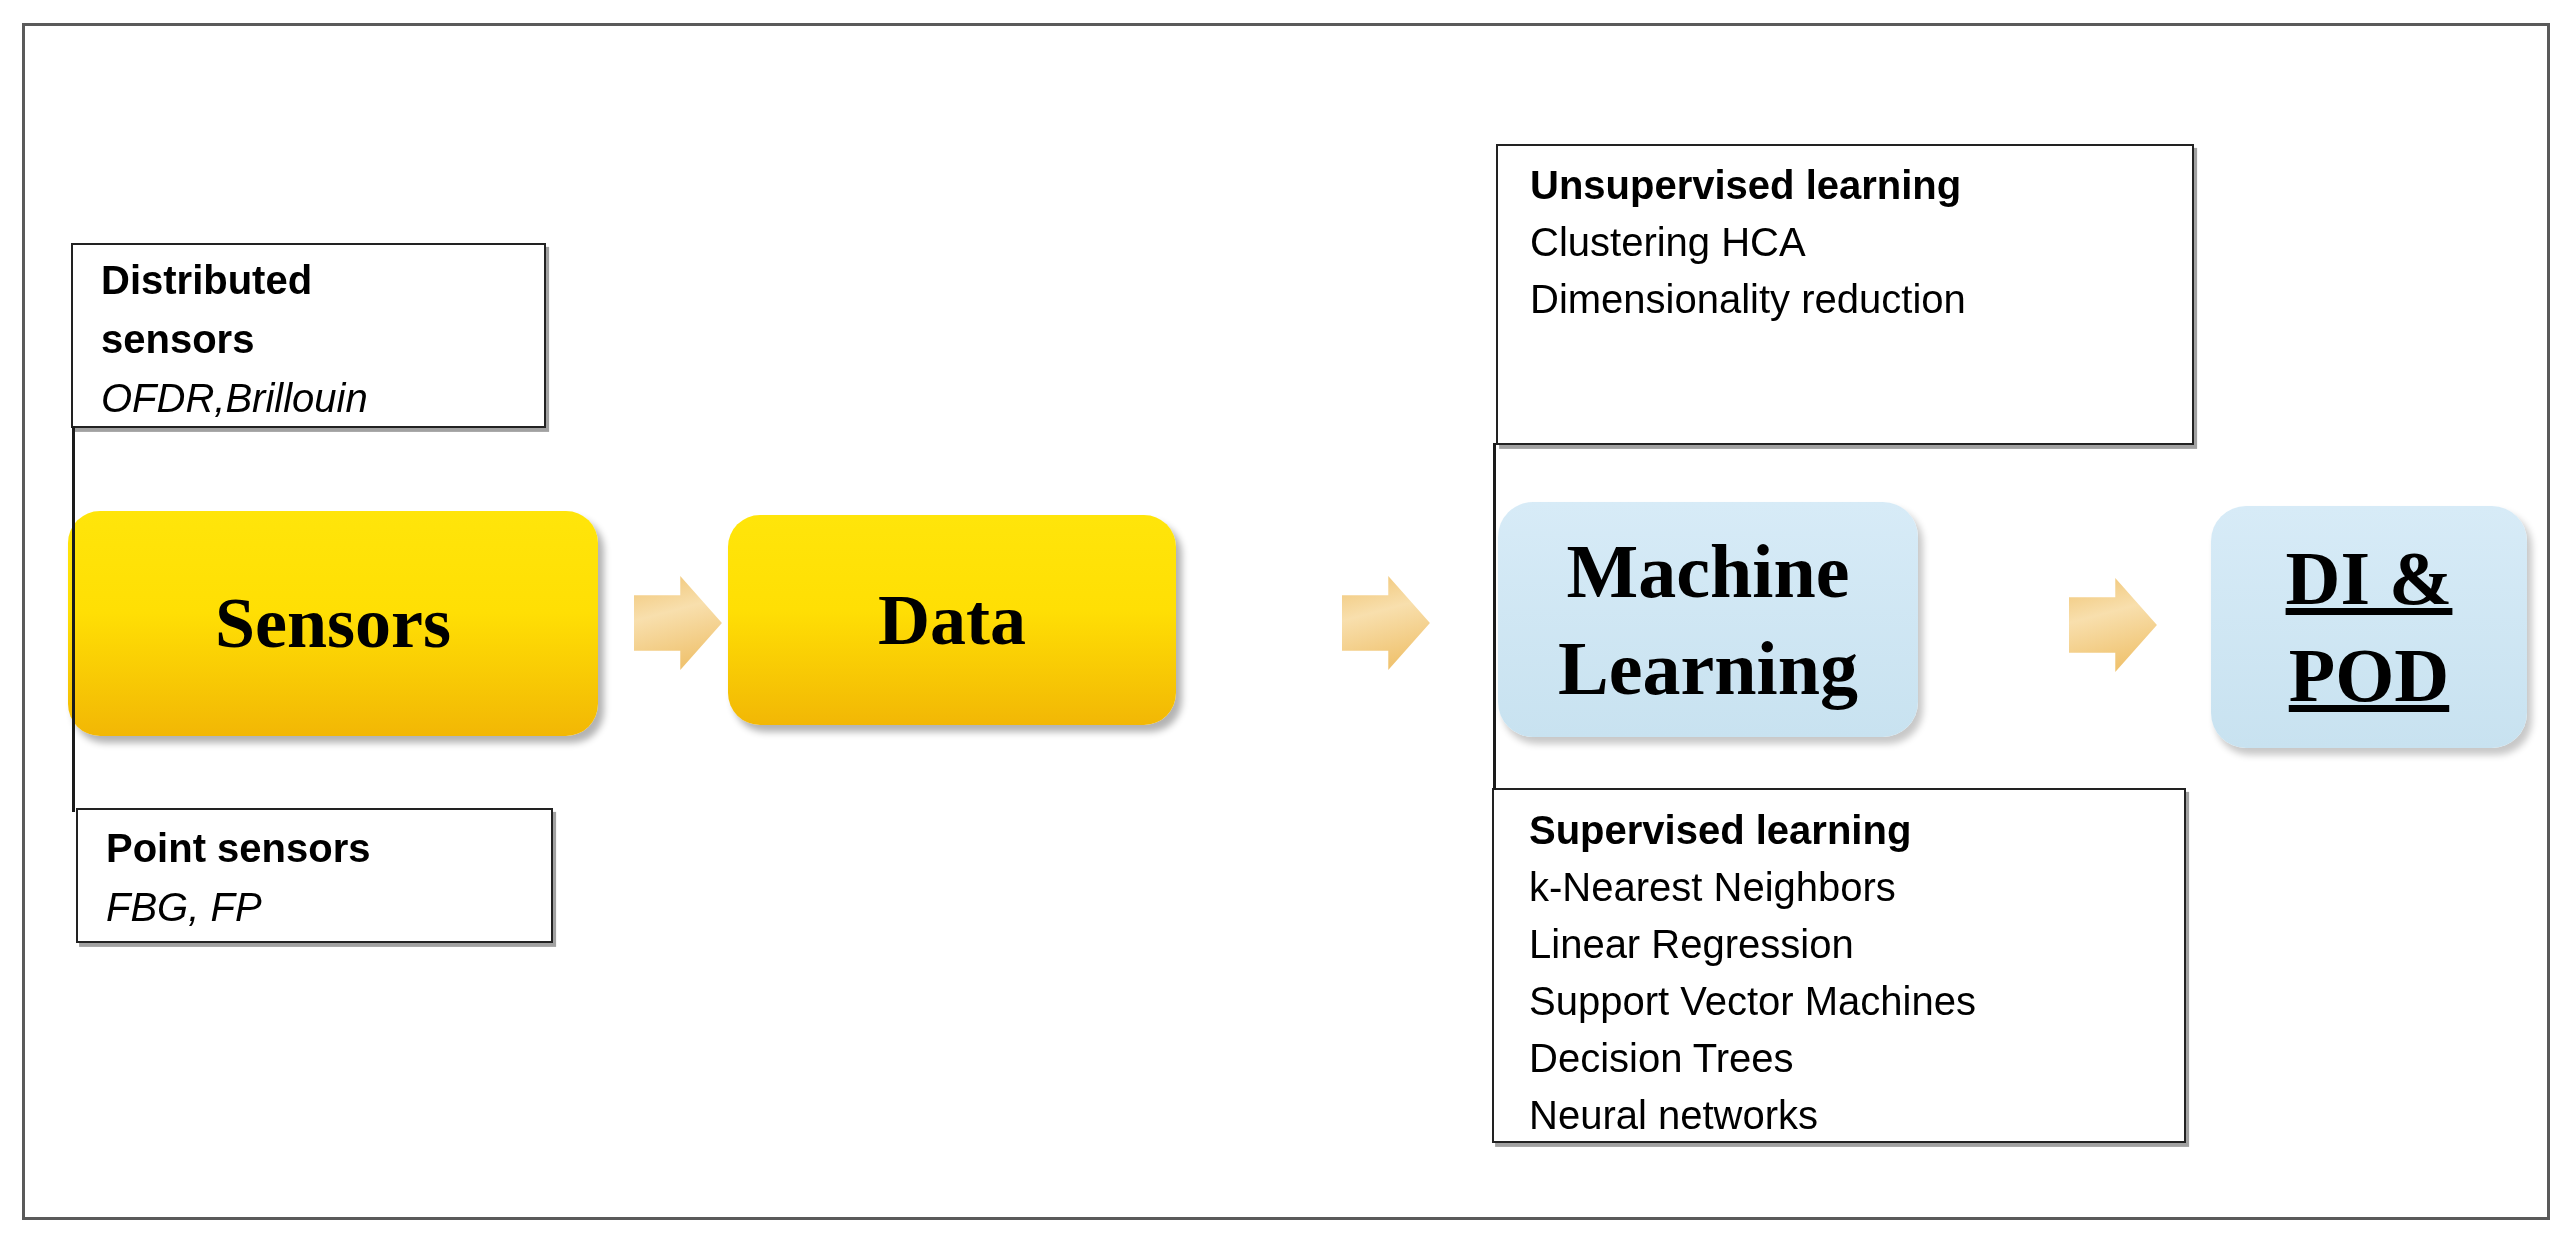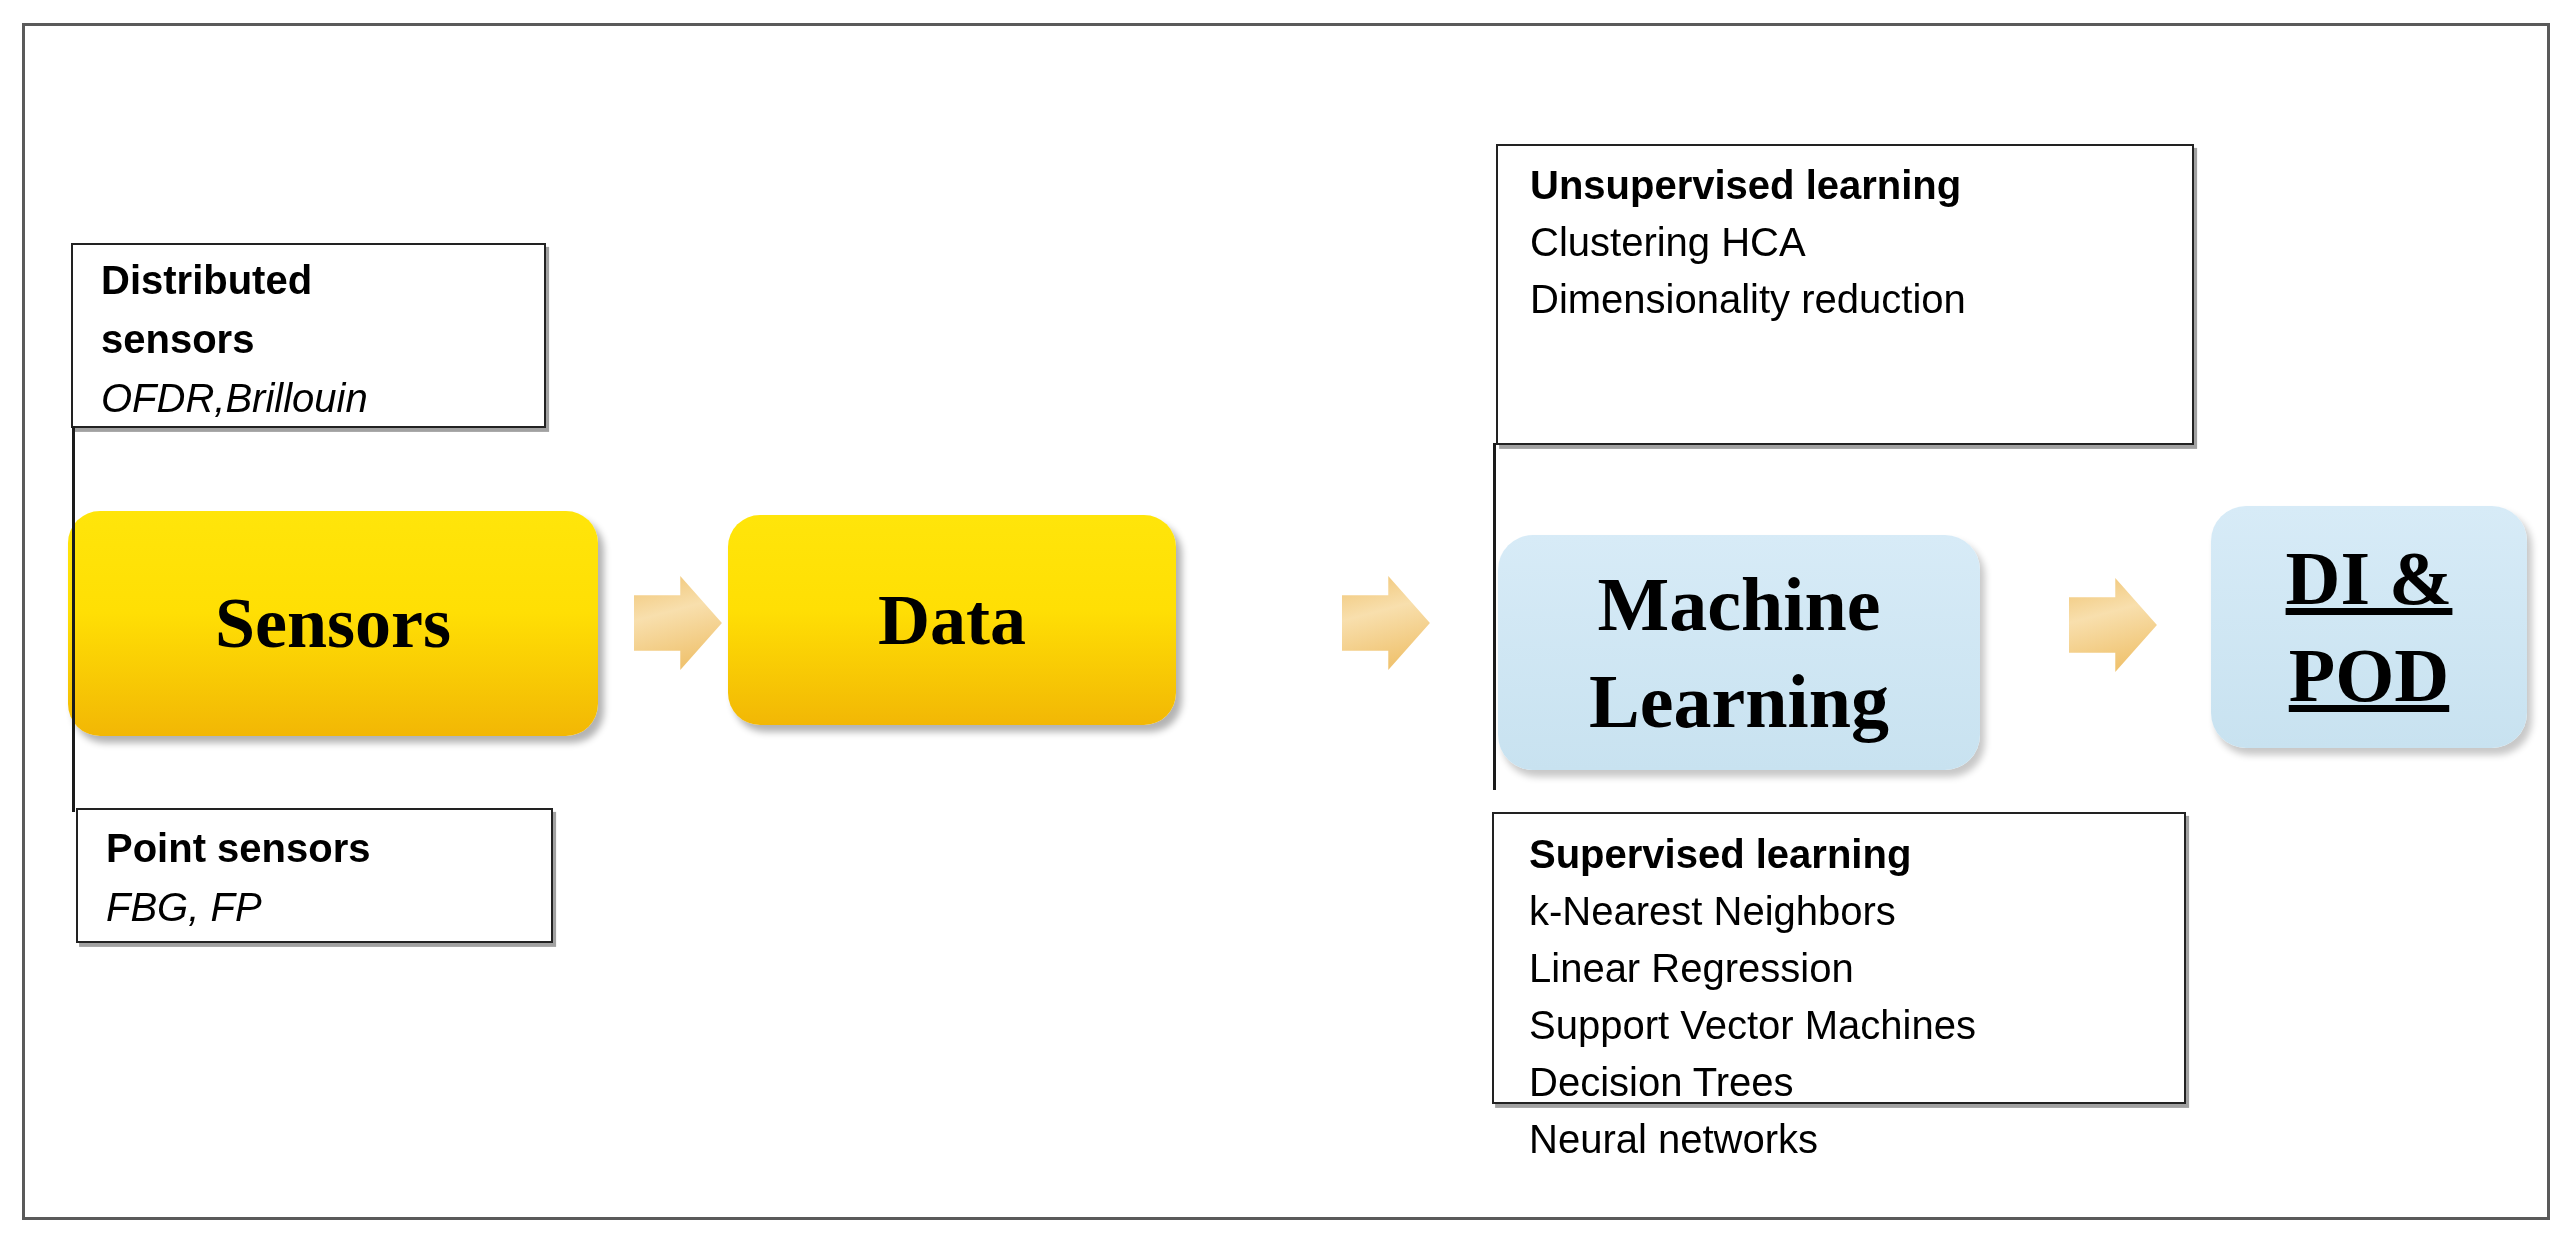--- a/index.html
+++ b/index.html
@@ -39,21 +39,21 @@
     border-radius: 32px;
     box-shadow: 5.4px 7px 7px rgba(0,0,0,0.30);
   }
   .node-blue {
     background: linear-gradient(180deg, var(--blue-top, #d7ebf7) 0%, var(--blue-bottom, #c8e2f0) 100%);
     border-radius: 35px;
     box-shadow: 4.6px 6.2px 7px rgba(0,0,0,0.22);
   }
   #node-sensors { left: 68px;  top: 511px; width: 530px; height: 225px; }
   #node-data    { left: 728px; top: 515px; width: 448px; height: 210px; }
-  #node-ml      { left: 1498px; top: 535px; width: 482px; height: 235px; }
+  #node-ml      { left: 1498px; top: 502px; width: 420px; height: 235px; }
   #node-dipod   { left: 2211px; top: 506px; width: 316px; height: 242px; text-decoration: underline; }
   .node-label-lg { font-size: 72px; line-height: 77px; }
   .node-label-xl { font-size: 76px; line-height: 97px; }
   
   .flow-arrow { position: absolute; width: 91px; height: 102px; z-index: 3; }
   #arrow-1 { left: 634px;  top: 572px; }
   #arrow-2 { left: 1342px; top: 572px; }
   #arrow-3 { left: 2069px; top: 574px; }
   svg stop.grad-light { stop-color: var(--arrow-light, #f8dfad); }
   svg stop.grad-dark  { stop-color: var(--arrow-dark, #f0c472); }
@@ -63,21 +63,21 @@
     background: #ffffff;
     border: 2.3px solid var(--border-dark, #222222);
     box-sizing: border-box;
     z-index: 4;
     font-size: 40px;
     box-shadow: 3.1px 3.9px 0 rgba(130,130,130,0.75);
   }
   #note-distributed { left: 71px;  top: 243px;  width: 475px; height: 185px; padding: 6.2px 7.7px 0 28px;  line-height: 59px; }
   #note-point       { left: 76px;  top: 808px; width: 477px; height: 135px; padding: 9.3px 7.7px 0 28px; line-height: 59px; }
   #note-unsup       { left: 1488px; top: 144px;  width: 698px; height: 301px; padding: 10.8px 7.7px 0 32px; line-height: 57px; margin-left: 8px; }
-  #note-sup         { left: 1492px; top: 788px; width: 694px; height: 292px; padding: 12.3px 7.7px 0 35px; line-height: 57px; margin-top: 24px; }
+  #note-sup         { left: 1492px; top: 788px; width: 694px; height: 355px; padding: 12.3px 7.7px 0 35px; line-height: 57px; }
   .note-title { font-weight: bold; }
   .note-detail { font-style: italic; }
   .note-line { white-space: nowrap; }
   
   .connector {
     position: absolute;
     width: 3.1px;
     background: var(--line-dark, #1a1a1a);
     z-index: 6;
   }

